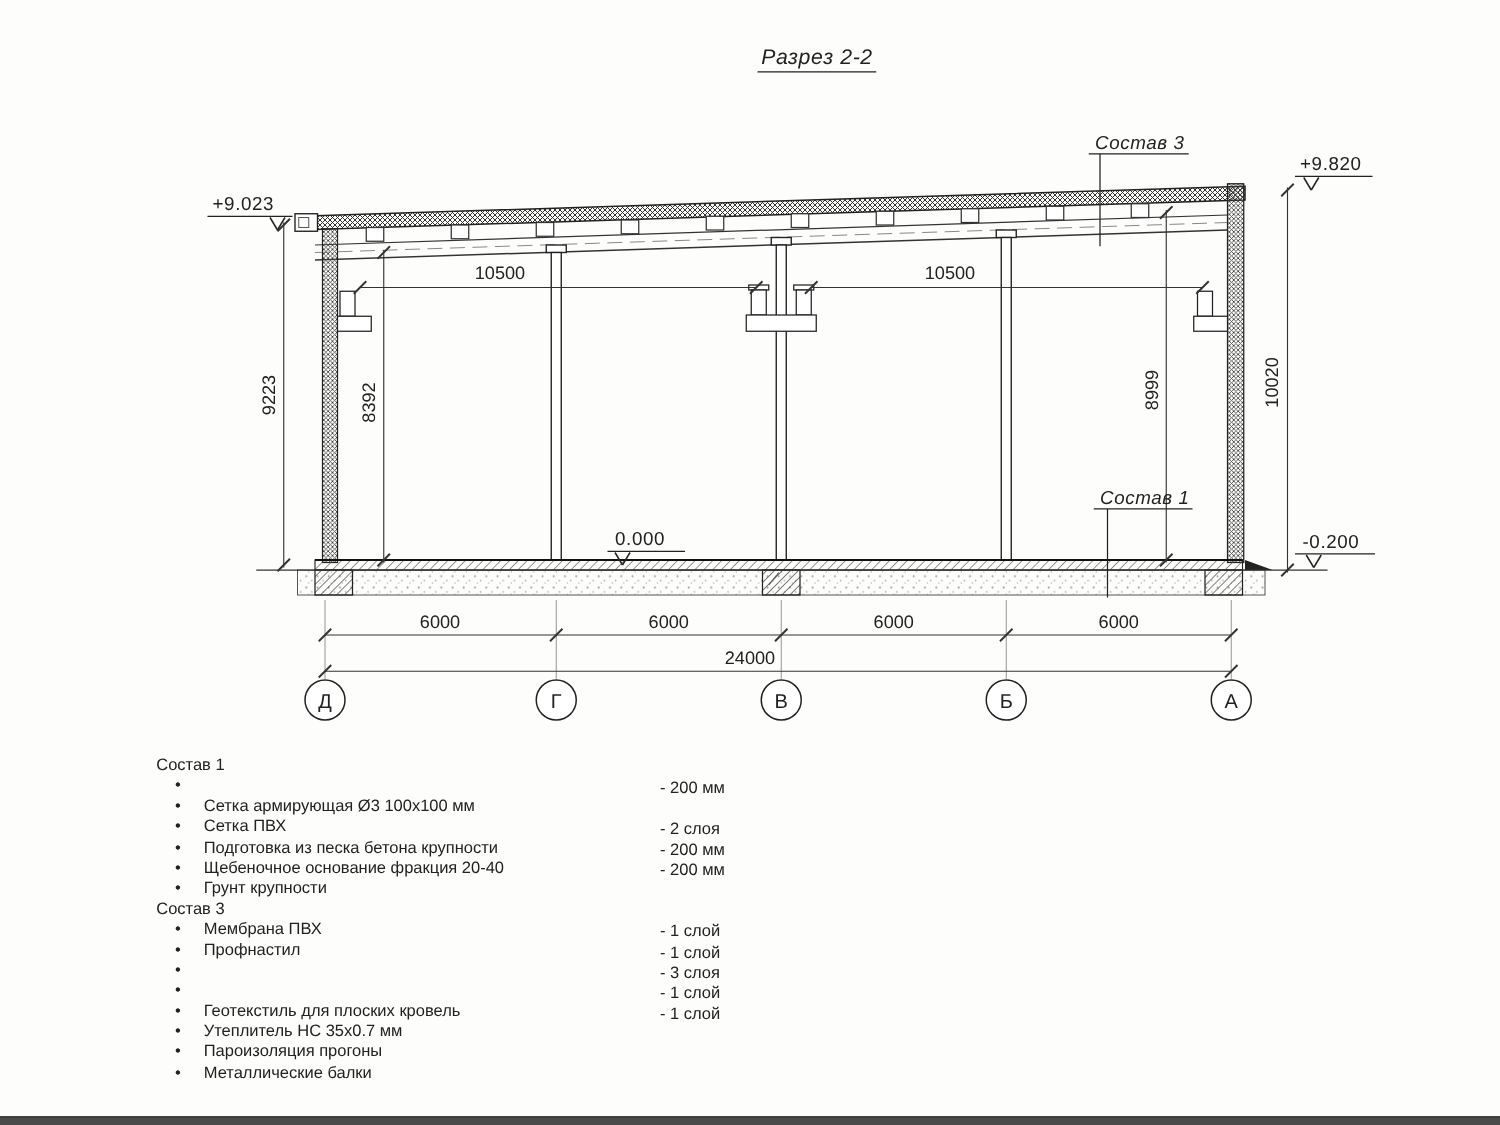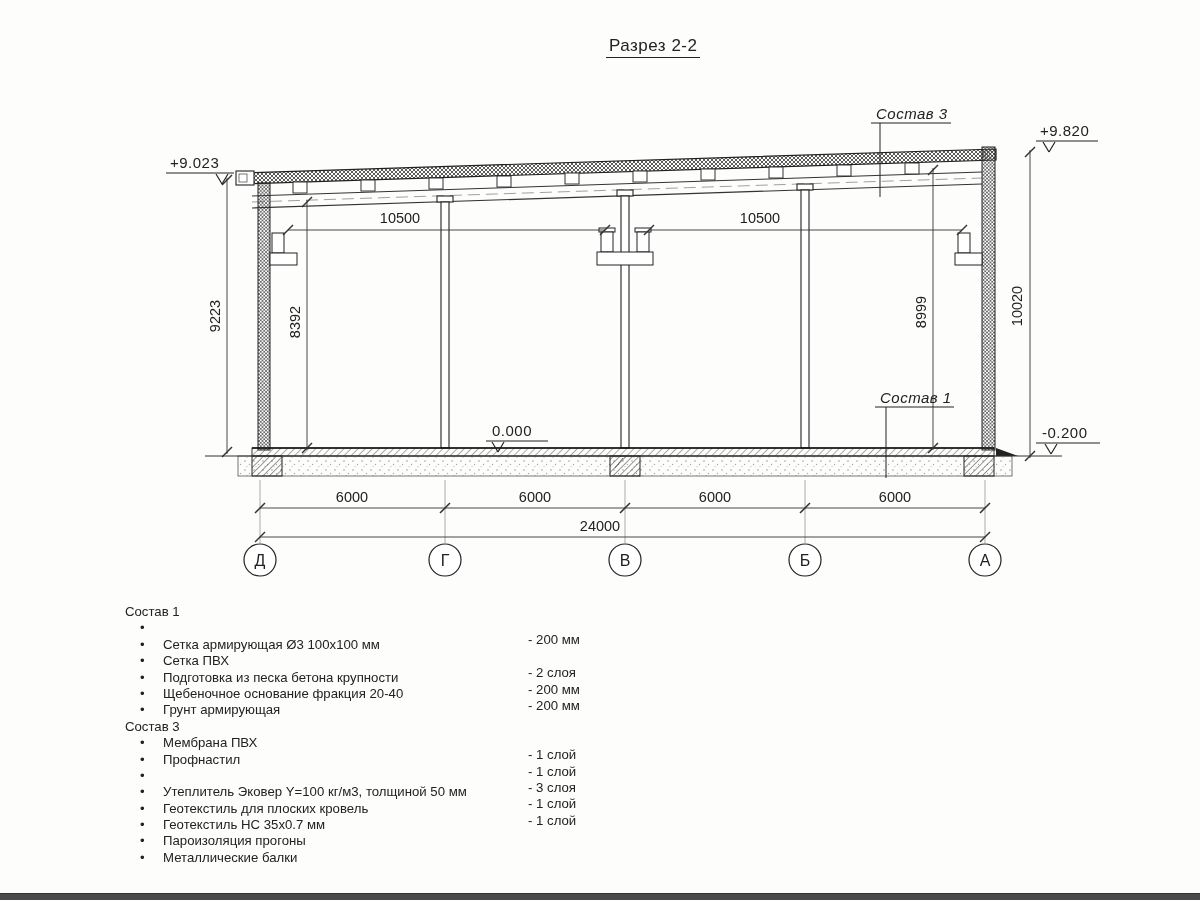--- a/index.html
+++ b/index.html
@@ -1,30 +1,30 @@
 <!DOCTYPE html>
 <html><head>
 <meta charset="utf-8">
 <style>
   html,body{margin:0;padding:0;background:#e8e8e8;}
   #page{position:relative;width:1200px;height:900px;background:#fdfdfc;overflow:hidden;
         font-family:"Liberation Sans",sans-serif;color:#222;}
-  #title{position:absolute;left:606px;top:36px;font-size:17px;
+  #title{position:absolute;left:606px;top:36px;font-size:17px;font-style:italic;
          border-bottom:1.5px solid #222;padding:0 3px 1px 3px;letter-spacing:.5px;}
   svg{position:absolute;left:0;top:0;}
   svg text{font-family:"Liberation Sans",sans-serif;fill:#222;}
   .dimtxt{font-size:14.5px;}
   .elevtxt{font-size:15px;letter-spacing:.5px;}
   .lbltxt{font-size:15px;font-style:italic;letter-spacing:.5px;}
   .axistxt{font-size:16px;}
   #lists{position:absolute;left:125px;top:604px;width:480px;font-size:13.2px;line-height:16.4px;}
   .row{position:relative;height:16.4px;white-space:nowrap;}
   .bullet{position:absolute;left:15px;top:0;}
   .itext{position:absolute;left:38px;top:0;}
-  .ival{position:absolute;left:387px;top:12px;padding-left:16px;}
+  .ival{position:absolute;left:387px;top:2px;padding-left:16px;}
   .hrow{position:relative;height:16.4px;}
   #bottombar{position:absolute;left:0;bottom:0;width:1200px;height:6px;background:#4a4a4a;
              border-top:1px solid #333;}
 </style>
 </head>
 <body>
 
 <div id="page">
 
   <div id="title">Разрез 2-2</div>
@@ -241,51 +241,50 @@
       <span class="itext">Подготовка из песка бетона крупности</span>
       <span class="ival">- 200 мм</span>
     </div>
     <div class="row">
       <span class="bullet">•</span>
       <span class="itext">Щебеночное основание фракция 20-40</span>
       <span class="ival">- 200 мм</span>
     </div>
     <div class="row">
       <span class="bullet">•</span>
-      <span class="itext">Грунт армирующая</span>
+      <span class="itext">Грунт крупности</span>
       <span class="ival"></span>
     </div>
     <div class="hrow">Состав 3</div>
     <div class="row">
       <span class="bullet">•</span>
       <span class="itext">Мембрана ПВХ</span>
       <span class="ival">- 1 слой</span>
     </div>
     <div class="row">
       <span class="bullet">•</span>
       <span class="itext">Профнастил</span>
       <span class="ival">- 1 слой</span>
     </div>
     <div class="row">
       <span class="bullet">•</span>
       <span class="ival">- 3 слоя</span>
     </div>
     <div class="row">
       <span class="bullet">•</span>
-      <span class="itext">Утеплитель Эковер Y=100 кг/м3, толщиной 50 мм</span>
       <span class="ival">- 1 слой</span>
     </div>
     <div class="row">
       <span class="bullet">•</span>
       <span class="itext">Геотекстиль для плоских кровель</span>
       <span class="ival">- 1 слой</span>
     </div>
     <div class="row">
       <span class="bullet">•</span>
-      <span class="itext">Геотекстиль НС 35x0.7 мм</span>
+      <span class="itext">Утеплитель НС 35x0.7 мм</span>
       <span class="ival"></span>
     </div>
     <div class="row">
       <span class="bullet">•</span>
       <span class="itext">Пароизоляция прогоны</span>
       <span class="ival"></span>
     </div>
     <div class="row">
       <span class="bullet">•</span>
       <span class="itext">Металлические балки</span>

